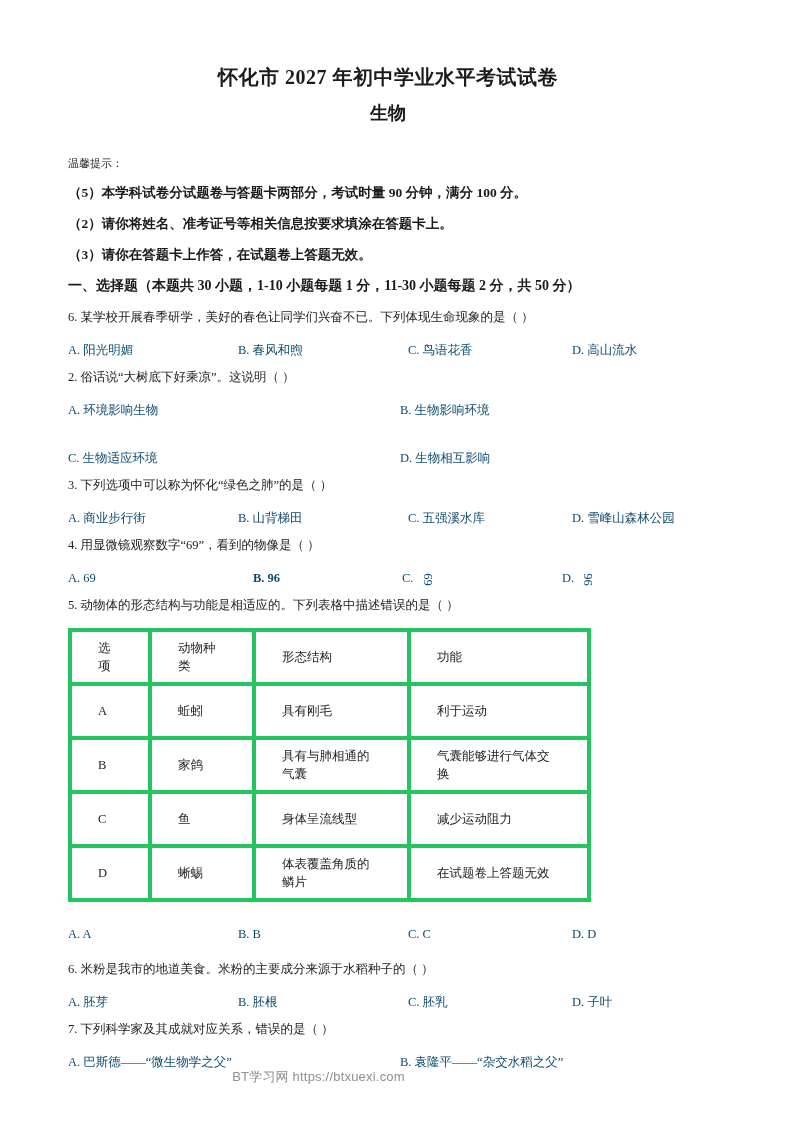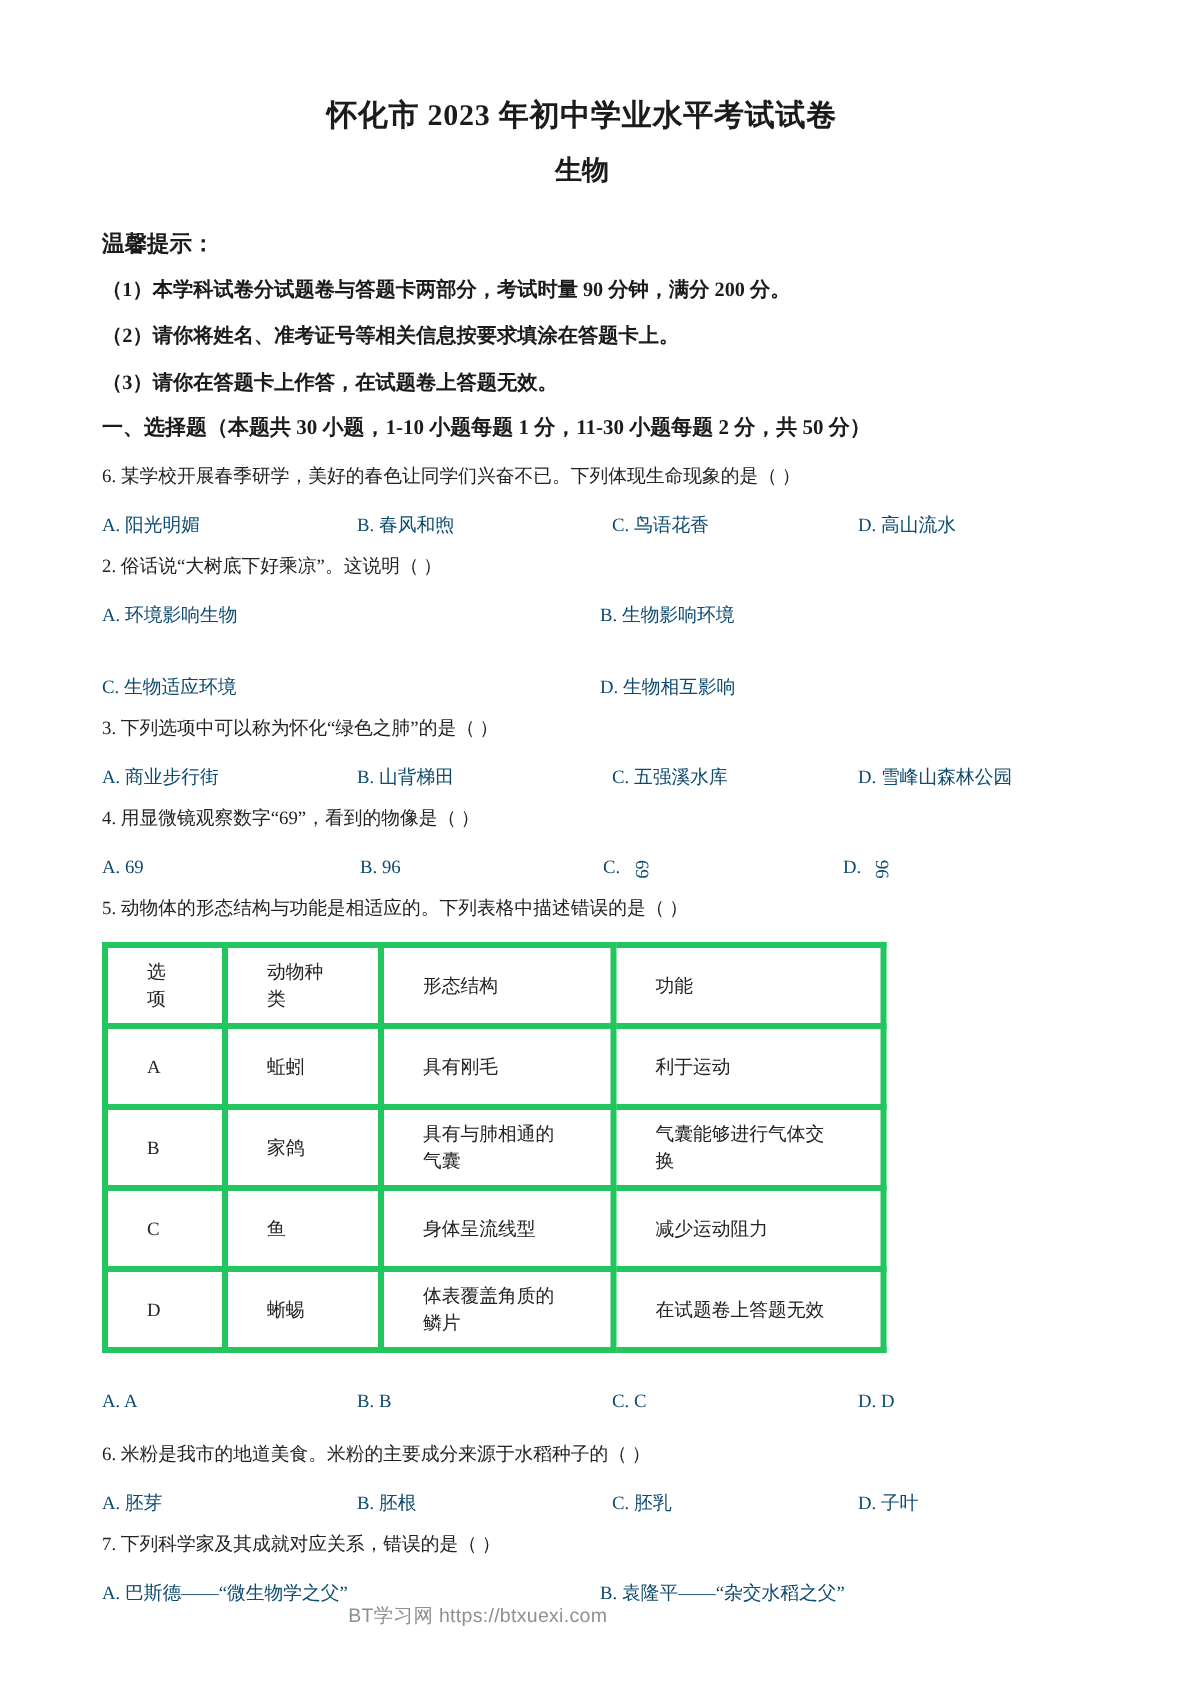--- a/index.html
+++ b/index.html
@@ -42,22 +42,22 @@
   .doc-subtitle {
     font-size: 18px;
     font-weight: bold;
     text-align: center;
     line-height: 26px;
     margin: 0 0 26px 0;
   }
 
   
   .notice-heading {
-    font-size: 15px;
-    font-weight: bold;
+    font-size: 11px;
+    font-weight: normal;
     line-height: 22px;
     margin: 0 0 8px 0;
   }
   .notice-item {
     font-size: 13.5px;
     font-weight: bold;
     line-height: 22px;
     margin: 0 0 9px 0;
   }
 
@@ -99,21 +99,21 @@
   
   .cols4 .opt:nth-child(1) { left: 0px; }
   .cols4 .opt:nth-child(2) { left: 170px; }
   .cols4 .opt:nth-child(3) { left: 340px; }
   .cols4 .opt:nth-child(4) { left: 504px; }
   
   .cols2 .opt:nth-child(1) { left: 0px; }
   .cols2 .opt:nth-child(2) { left: 332px; }
 
   .q4-spaced .opt:nth-child(1) { left: 0px; }
-  .q4-spaced .opt:nth-child(2) { left: 172px; }
+  .q4-spaced .opt:nth-child(2) { left: 185px; font-weight: bold; }
   .q4-spaced .opt:nth-child(3) { left: 334px; }
   .q4-spaced .opt:nth-child(4) { left: 494px; }
 
   .rot {
     display: inline-block;
     transform: rotate(90deg);
     transform-origin: center center;
     font-size: 12.5px;
     vertical-align: middle;
     margin-left: 4px;
@@ -154,26 +154,26 @@
     color: #8f8f8f;
     letter-spacing: 0.2px;
   }
 </style>
 </head>
 <body>
 
 <div class="page">
   <div class="content">
 
-    <div class="doc-title">怀化市 2023 年初中学业水平考试试卷</div>
+    <div class="doc-title">怀化市 2027 年初中学业水平考试试卷</div>
     <div class="doc-subtitle">生物</div>
 
     <div>
       <div class="notice-heading">温馨提示：</div>
-      <div class="notice-item">（1）本学科试卷分试题卷与答题卡两部分，考试时量 90 分钟，满分 200 分。</div>
+      <div class="notice-item">（5）本学科试卷分试题卷与答题卡两部分，考试时量 90 分钟，满分 100 分。</div>
       <div class="notice-item">（2）请你将姓名、准考证号等相关信息按要求填涂在答题卡上。</div>
       <div class="notice-item">（3）请你在答题卡上作答，在试题卷上答题无效。</div>
     </div>
 
     <div class="section-heading">一、选择题（本题共 30 小题，1-10 小题每题 1 分，11-30 小题每题 2 分，共 50 分）</div>
 
     <div class="question">
       <div class="q-stem">6. 某学校开展春季研学，美好的春色让同学们兴奋不已。下列体现生命现象的是（      ）</div>
       <div class="opts cols4">
         <div class="opts-row">

